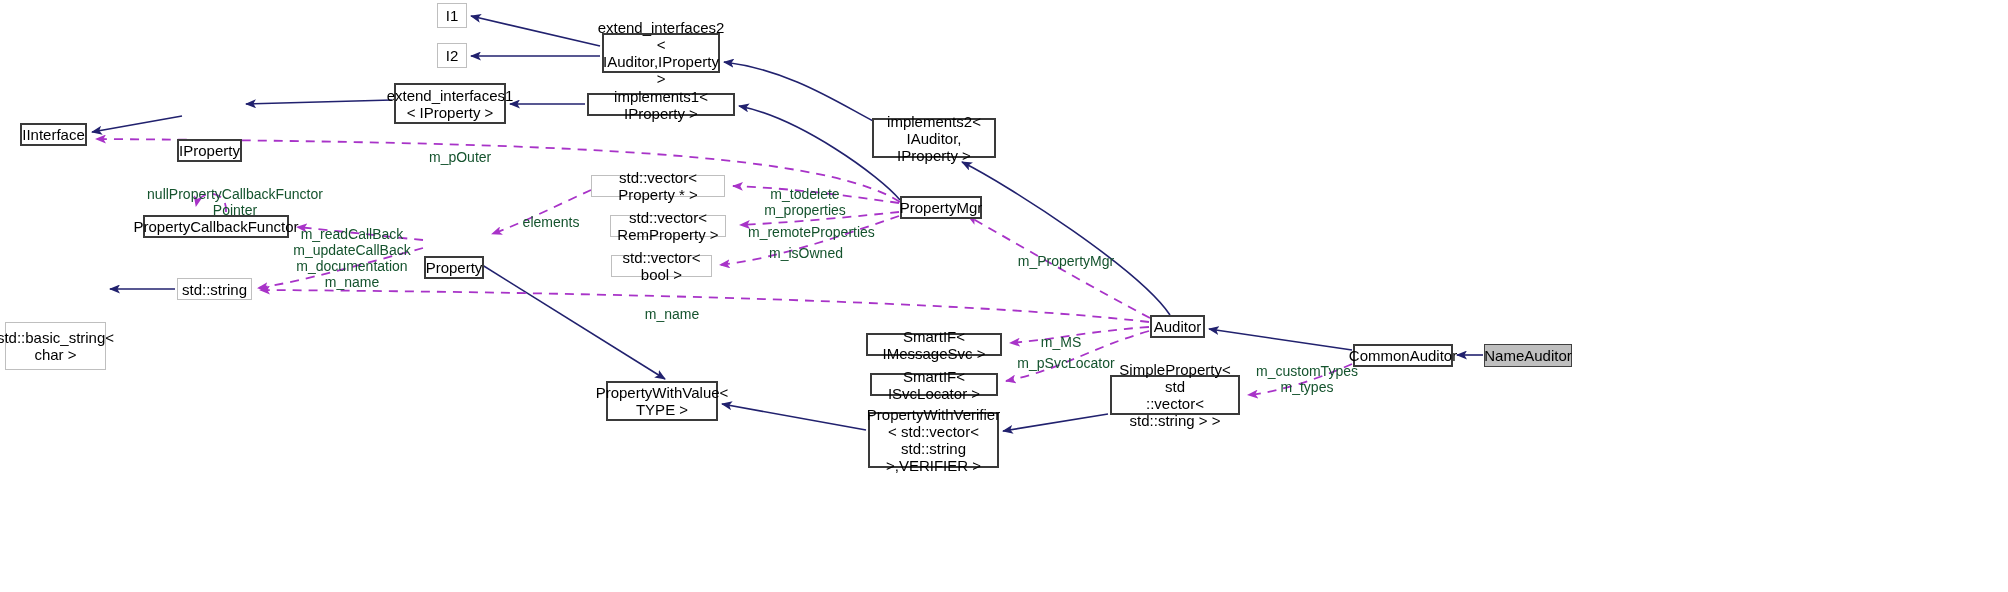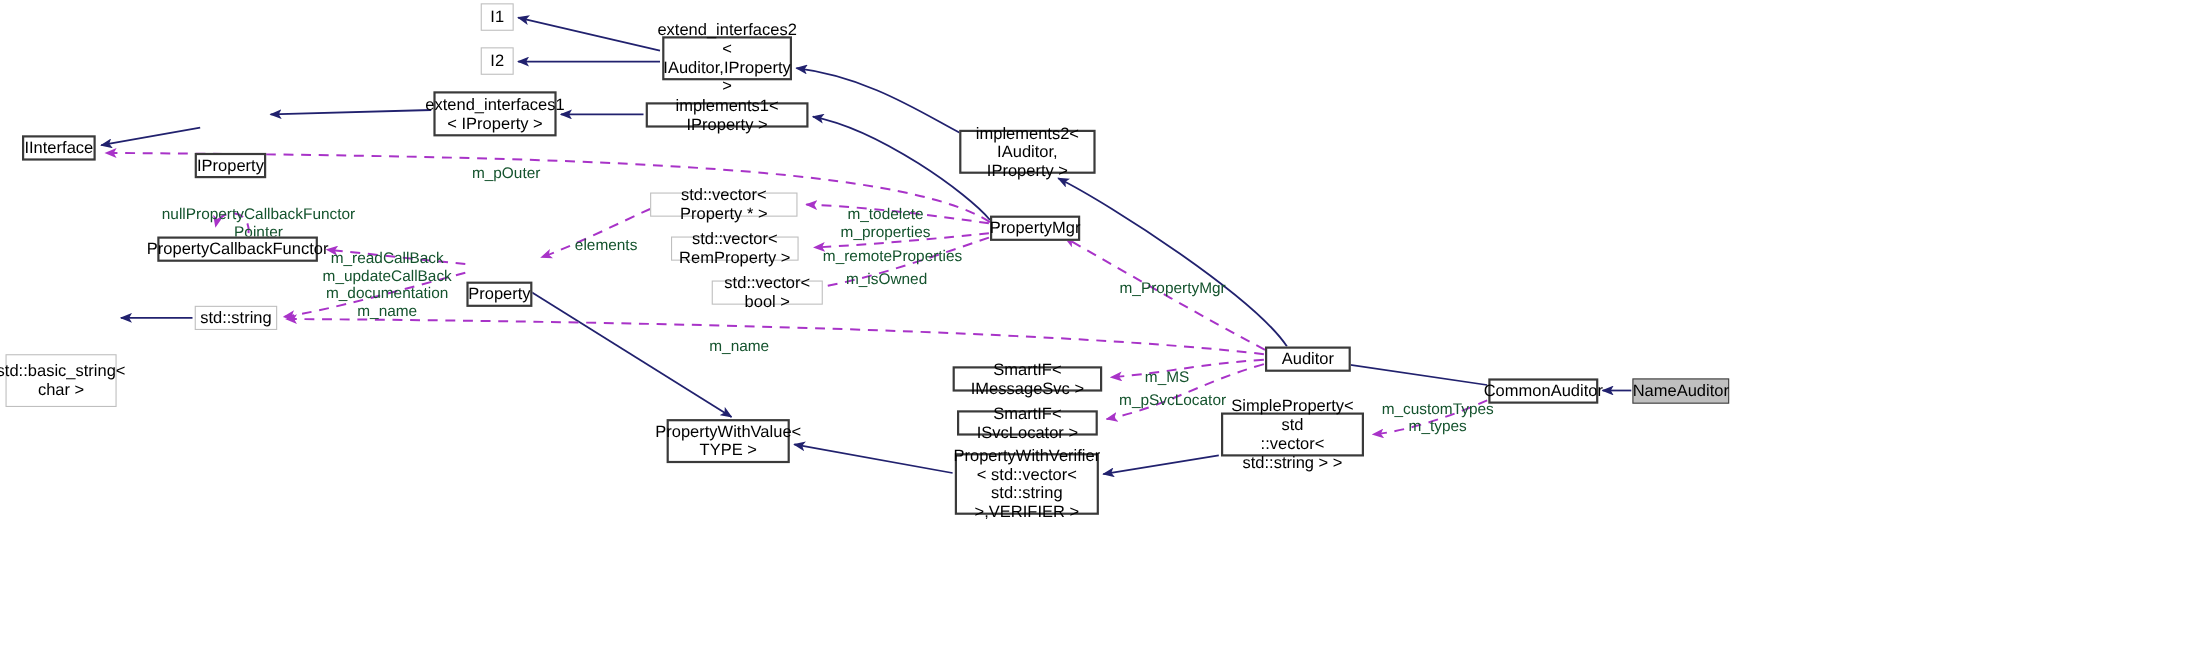--- a/index.html
+++ b/index.html
@@ -176,42 +176,42 @@
   </div>
 
   <div class="node light" style="left:591px; top:175px; width:134px; height:22px;">
     <span>std::vector&lt; Property * &gt;</span>
   </div>
 
   <div class="node light" style="left:586px; top:215px; width:116px; height:22px;margin-left:24px;">
     <span>std::vector&lt; RemProperty &gt;</span>
   </div>
 
-  <div class="node light" style="left:611px; top:255px; width:101px; height:22px;margin-left:36px;">
+  <div class="node light" style="left:611px; top:255px; width:101px; height:22px;">
     <span>std::vector&lt; bool &gt;</span>
   </div>
 
   <div class="node solidbox" style="left:900px; top:196px; width:82px; height:23px;text-align:right;">
     <span>PropertyMgr</span>
   </div>
 
   <div class="node solidbox" style="left:424px; top:234px; width:60px; height:23px;margin-top:22px;">
     <span>Property</span>
   </div>
 
   <div class="node light" style="left:5px; top:274px; width:101px; height:48px;margin-top:48px;">
     <span>std::basic_string&lt;
 char &gt;</span>
   </div>
 
   <div class="node light" style="left:177px; top:278px; width:75px; height:22px;">
     <span>std::string</span>
   </div>
 
-  <div class="node solidbox" style="left:1150px; top:315px; width:78px; height:23px;">
+  <div class="node solidbox" style="left:1150px; top:315px; width:55px; height:23px;">
     <span>Auditor</span>
   </div>
 
   <div class="node solidbox" style="left:866px; top:333px; width:136px; height:23px;">
     <span>SmartIF&lt; IMessageSvc &gt;</span>
   </div>
 
   <div class="node solidbox" style="left:870px; top:373px; width:128px; height:23px;">
     <span>SmartIF&lt; ISvcLocator &gt;</span>
   </div>

